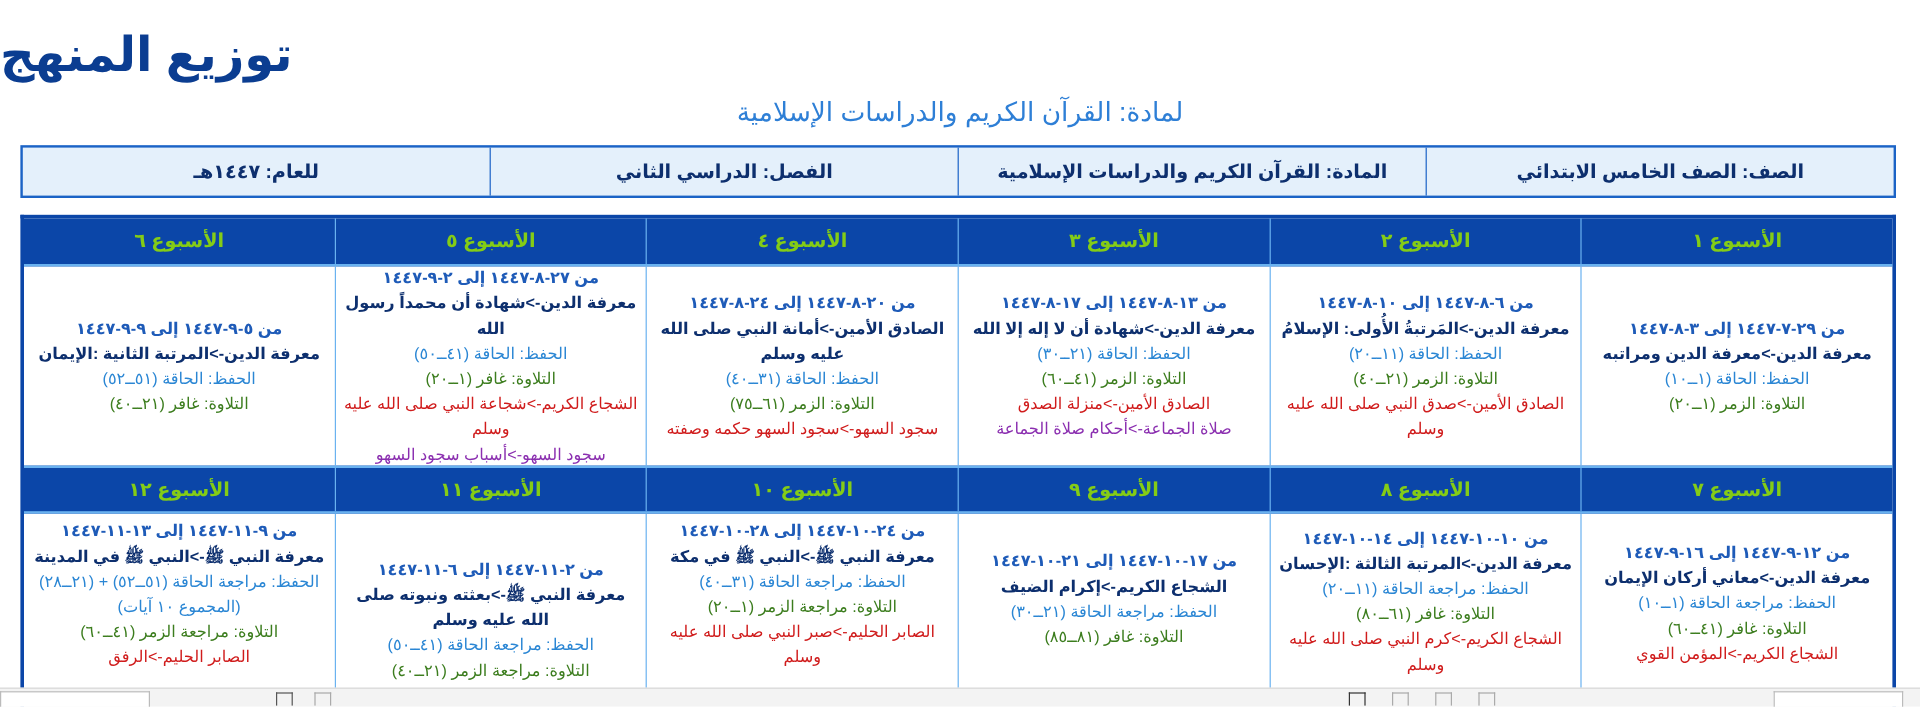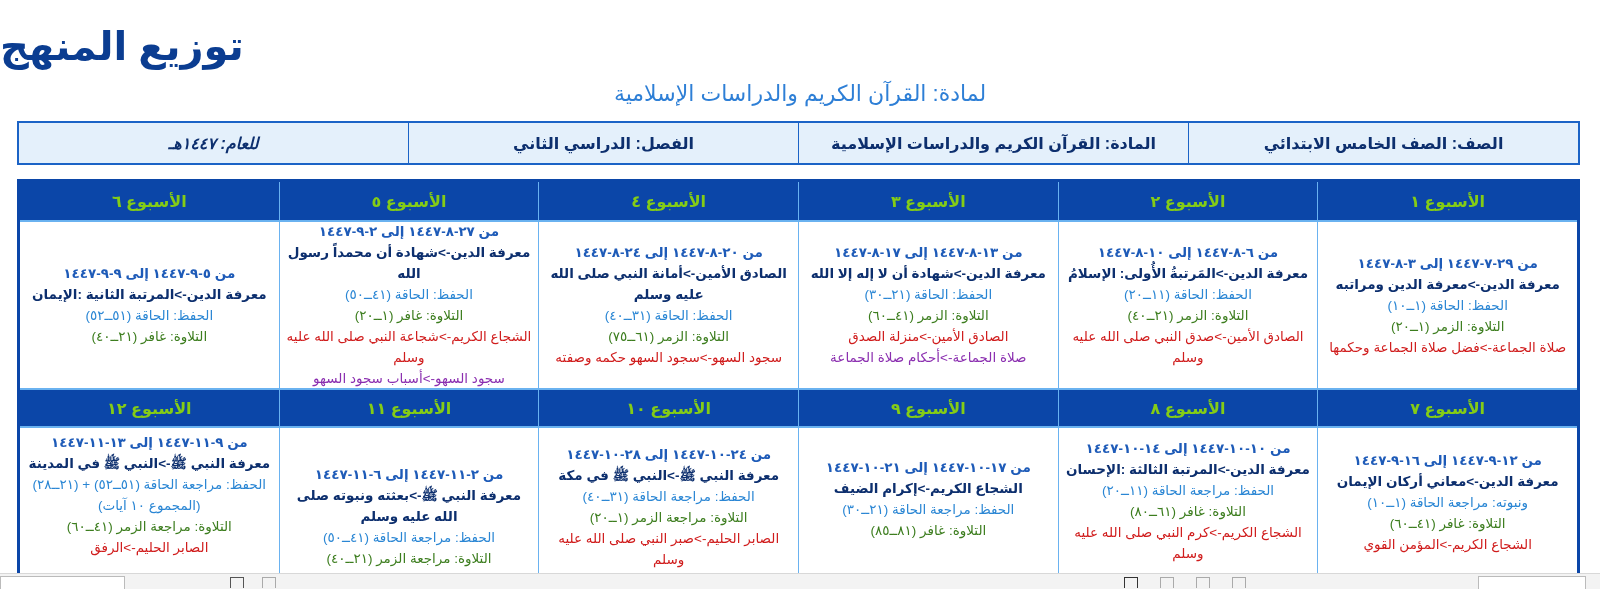--- a/index.html
+++ b/index.html
@@ -8,21 +8,21 @@
 
   .title { position: absolute; top: 22px; left: 0; width: 1600px; text-align: left;
            font-size: 40px; font-weight: bold; color: #0b3d91; line-height: 48px; }
   .subtitle { position: absolute; top: 78px; left: 0; width: 1600px; text-align: center;
               font-size: 22px; color: #2e7fd6; line-height: 32px; }
 
   .info { position: absolute; top: 121px; left: 17px; width: 1563px; height: 44px;
           border: 2px solid #1b63c6; background: #e4f0fb; display: flex; flex-direction: row; }
   .info-cell { flex: 1; border-left: 1px solid #1b63c6; display: flex; align-items: center;
                justify-content: center; font-weight: bold; font-size: 16px; color: #0d2f6e; }
-  .info-cell:last-child { border-left: none; font-style: italic; }
+  .info-cell:last-child { border-left: none; }
 
   .plan { position: absolute; top: 179px; left: 17px; width: 1563px; height: 410px;
           border-left: 3px solid #0b46a8; border-right: 3px solid #0b46a8; border-top: 3px solid #0b46a8; }
   .row { display: flex; flex-direction: row; }
   .head-row { height: 40px; background: #0b46a8; border-bottom: 2px solid #6ab2f0; }
   .head-cell { flex: 1; color: #84cc16; font-weight: bold; font-size: 16px;
                display: flex; align-items: center; justify-content: center;
                border-left: 1px solid #6ab2f0; }
   .head-cell:last-child { border-left: none; }
   .body-row { height: 166px; }
@@ -66,21 +66,20 @@
     <div class="head-cell">الأسبوع ٤</div>
     <div class="head-cell">الأسبوع ٥</div>
     <div class="head-cell">الأسبوع ٦</div>
   </div>
   <div class="row body-row">
     <div class="body-cell">
       <div class="date">من ٢٩-٧-١٤٤٧ إلى ٣-٨-١٤٤٧</div>
       <div class="topic">معرفة الدين-&gt;معرفة الدين ومراتبه</div>
       <div class="hifz">الحفظ: الحاقة (١ــ١٠)</div>
       <div class="tilawa">التلاوة: الزمر (١ــ٢٠)</div>
-      <div class="extra1">صلاة الجماعة-&gt;فضل صلاة الجماعة وحكمها</div>
     </div>
     <div class="body-cell">
       <div class="date">من ٦-٨-١٤٤٧ إلى ١٠-٨-١٤٤٧</div>
       <div class="topic">معرفة الدين-&gt;المَرتبةُ الأُولى: الإسلامُ</div>
       <div class="hifz">الحفظ: الحاقة (١١ــ٢٠)</div>
       <div class="tilawa">التلاوة: الزمر (٢١ــ٤٠)</div>
       <div class="extra1">الصادق الأمين-&gt;صدق النبي صلى الله عليه وسلم</div>
     </div>
     <div class="body-cell">
       <div class="date">من ١٣-٨-١٤٤٧ إلى ١٧-٨-١٤٤٧</div>
@@ -118,38 +117,38 @@
     <div class="head-cell">الأسبوع ٨</div>
     <div class="head-cell">الأسبوع ٩</div>
     <div class="head-cell">الأسبوع ١٠</div>
     <div class="head-cell">الأسبوع ١١</div>
     <div class="head-cell">الأسبوع ١٢</div>
   </div>
   <div class="row body-row second">
     <div class="body-cell" style="padding-top:22px;">
       <div class="date">من ١٢-٩-١٤٤٧ إلى ١٦-٩-١٤٤٧</div>
       <div class="topic">معرفة الدين-&gt;معاني أركان الإيمان</div>
-      <div class="hifz">ونبوته: مراجعة الحاقة (١ــ١٠)</div>
+      <div class="hifz">الحفظ: مراجعة الحاقة (١ــ١٠)</div>
       <div class="tilawa">التلاوة: غافر (٤١ــ٦٠)</div>
       <div class="extra1">الشجاع الكريم-&gt;المؤمن القوي</div>
     </div>
     <div class="body-cell" style="padding-top:10px;">
       <div class="date">من ١٠-١٠-١٤٤٧ إلى ١٤-١٠-١٤٤٧</div>
       <div class="topic">معرفة الدين-&gt;المرتبة الثالثة :الإحسان</div>
       <div class="hifz">الحفظ: مراجعة الحاقة (١١ــ٢٠)</div>
       <div class="tilawa">التلاوة: غافر (٦١ــ٨٠)</div>
       <div class="extra1">الشجاع الكريم-&gt;كرم النبي صلى الله عليه وسلم</div>
     </div>
     <div class="body-cell" style="padding-top:29px;">
       <div class="date">من ١٧-١٠-١٤٤٧ إلى ٢١-١٠-١٤٤٧</div>
       <div class="topic">الشجاع الكريم-&gt;إكرام الضيف</div>
       <div class="hifz">الحفظ: مراجعة الحاقة (٢١ــ٣٠)</div>
       <div class="tilawa">التلاوة: غافر (٨١ــ٨٥)</div>
     </div>
-    <div class="body-cell" style="padding-top:16px;">
+    <div class="body-cell" style="padding-top:4px;">
       <div class="date">من ٢٤-١٠-١٤٤٧ إلى ٢٨-١٠-١٤٤٧</div>
       <div class="topic">معرفة النبي ﷺ-&gt;النبي ﷺ في مكة</div>
       <div class="hifz">الحفظ: مراجعة الحاقة (٣١ــ٤٠)</div>
       <div class="tilawa">التلاوة: مراجعة الزمر (١ــ٢٠)</div>
       <div class="extra1">الصابر الحليم-&gt;صبر النبي صلى الله عليه وسلم</div>
     </div>
     <div class="body-cell" style="padding-top:36px;">
       <div class="date">من ٢-١١-١٤٤٧ إلى ٦-١١-١٤٤٧</div>
       <div class="topic">معرفة النبي ﷺ-&gt;بعثته ونبوته صلى الله عليه وسلم</div>
       <div class="hifz">الحفظ: مراجعة الحاقة (٤١ــ٥٠)</div>

